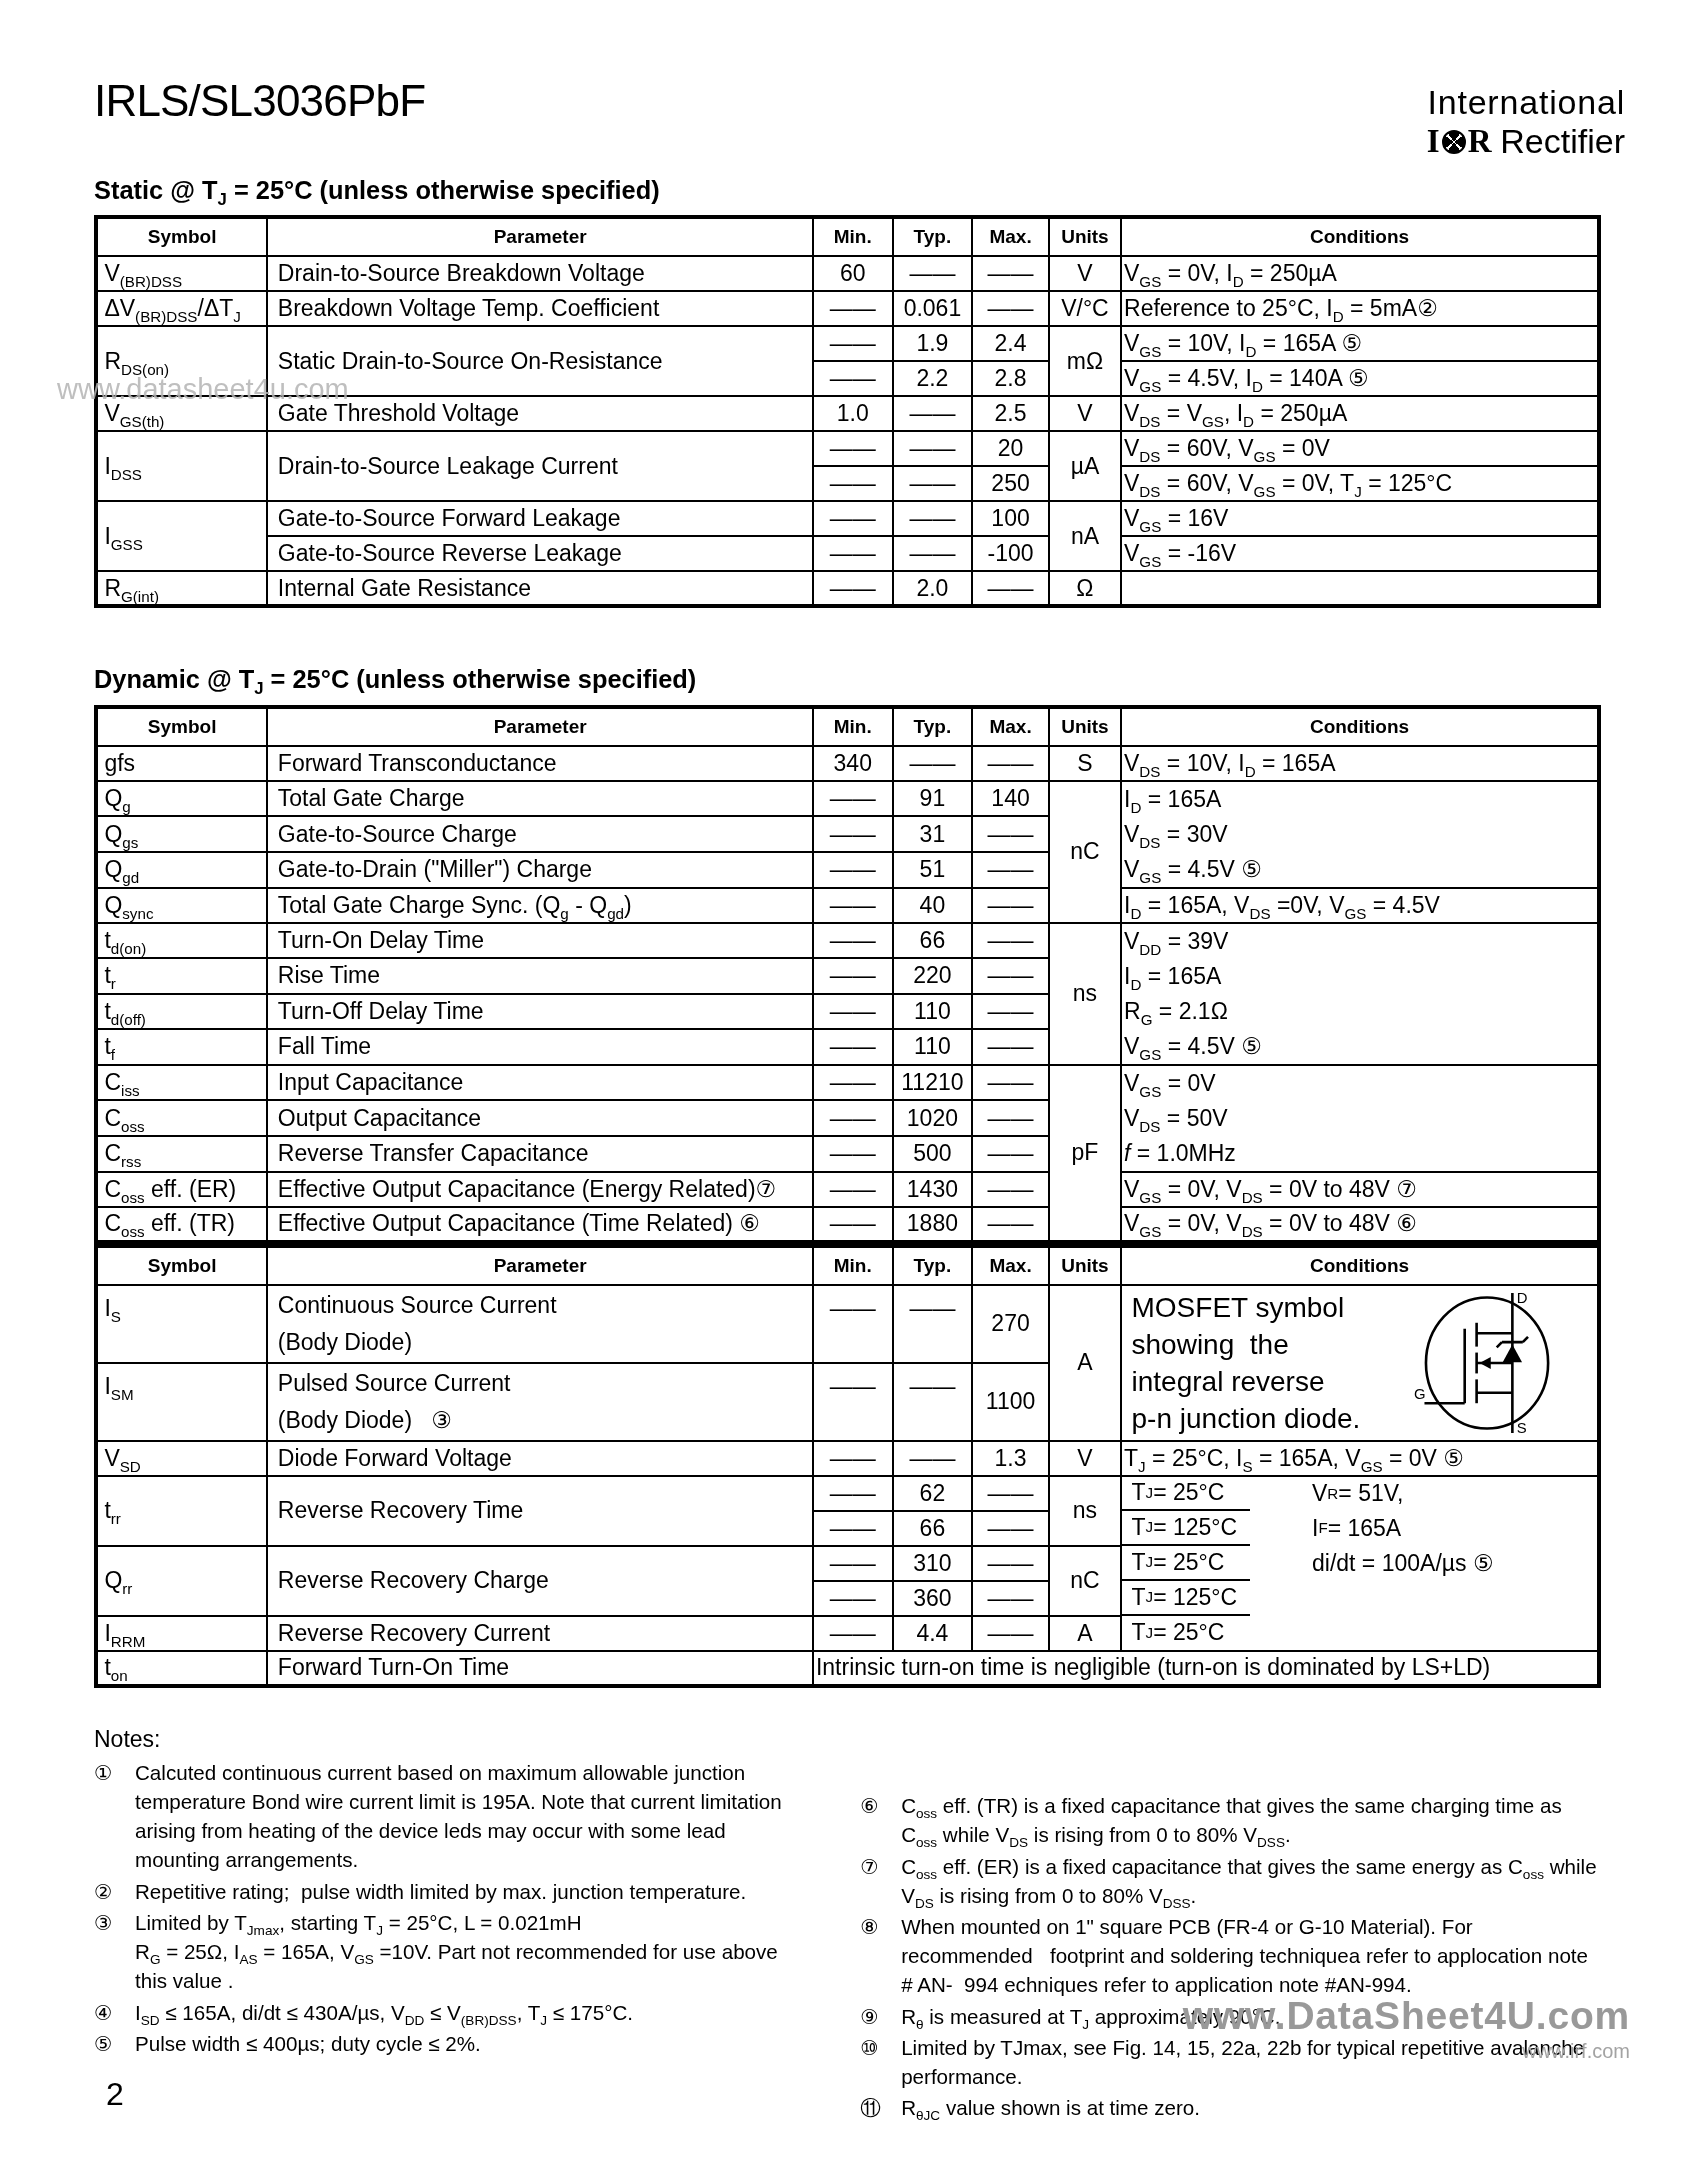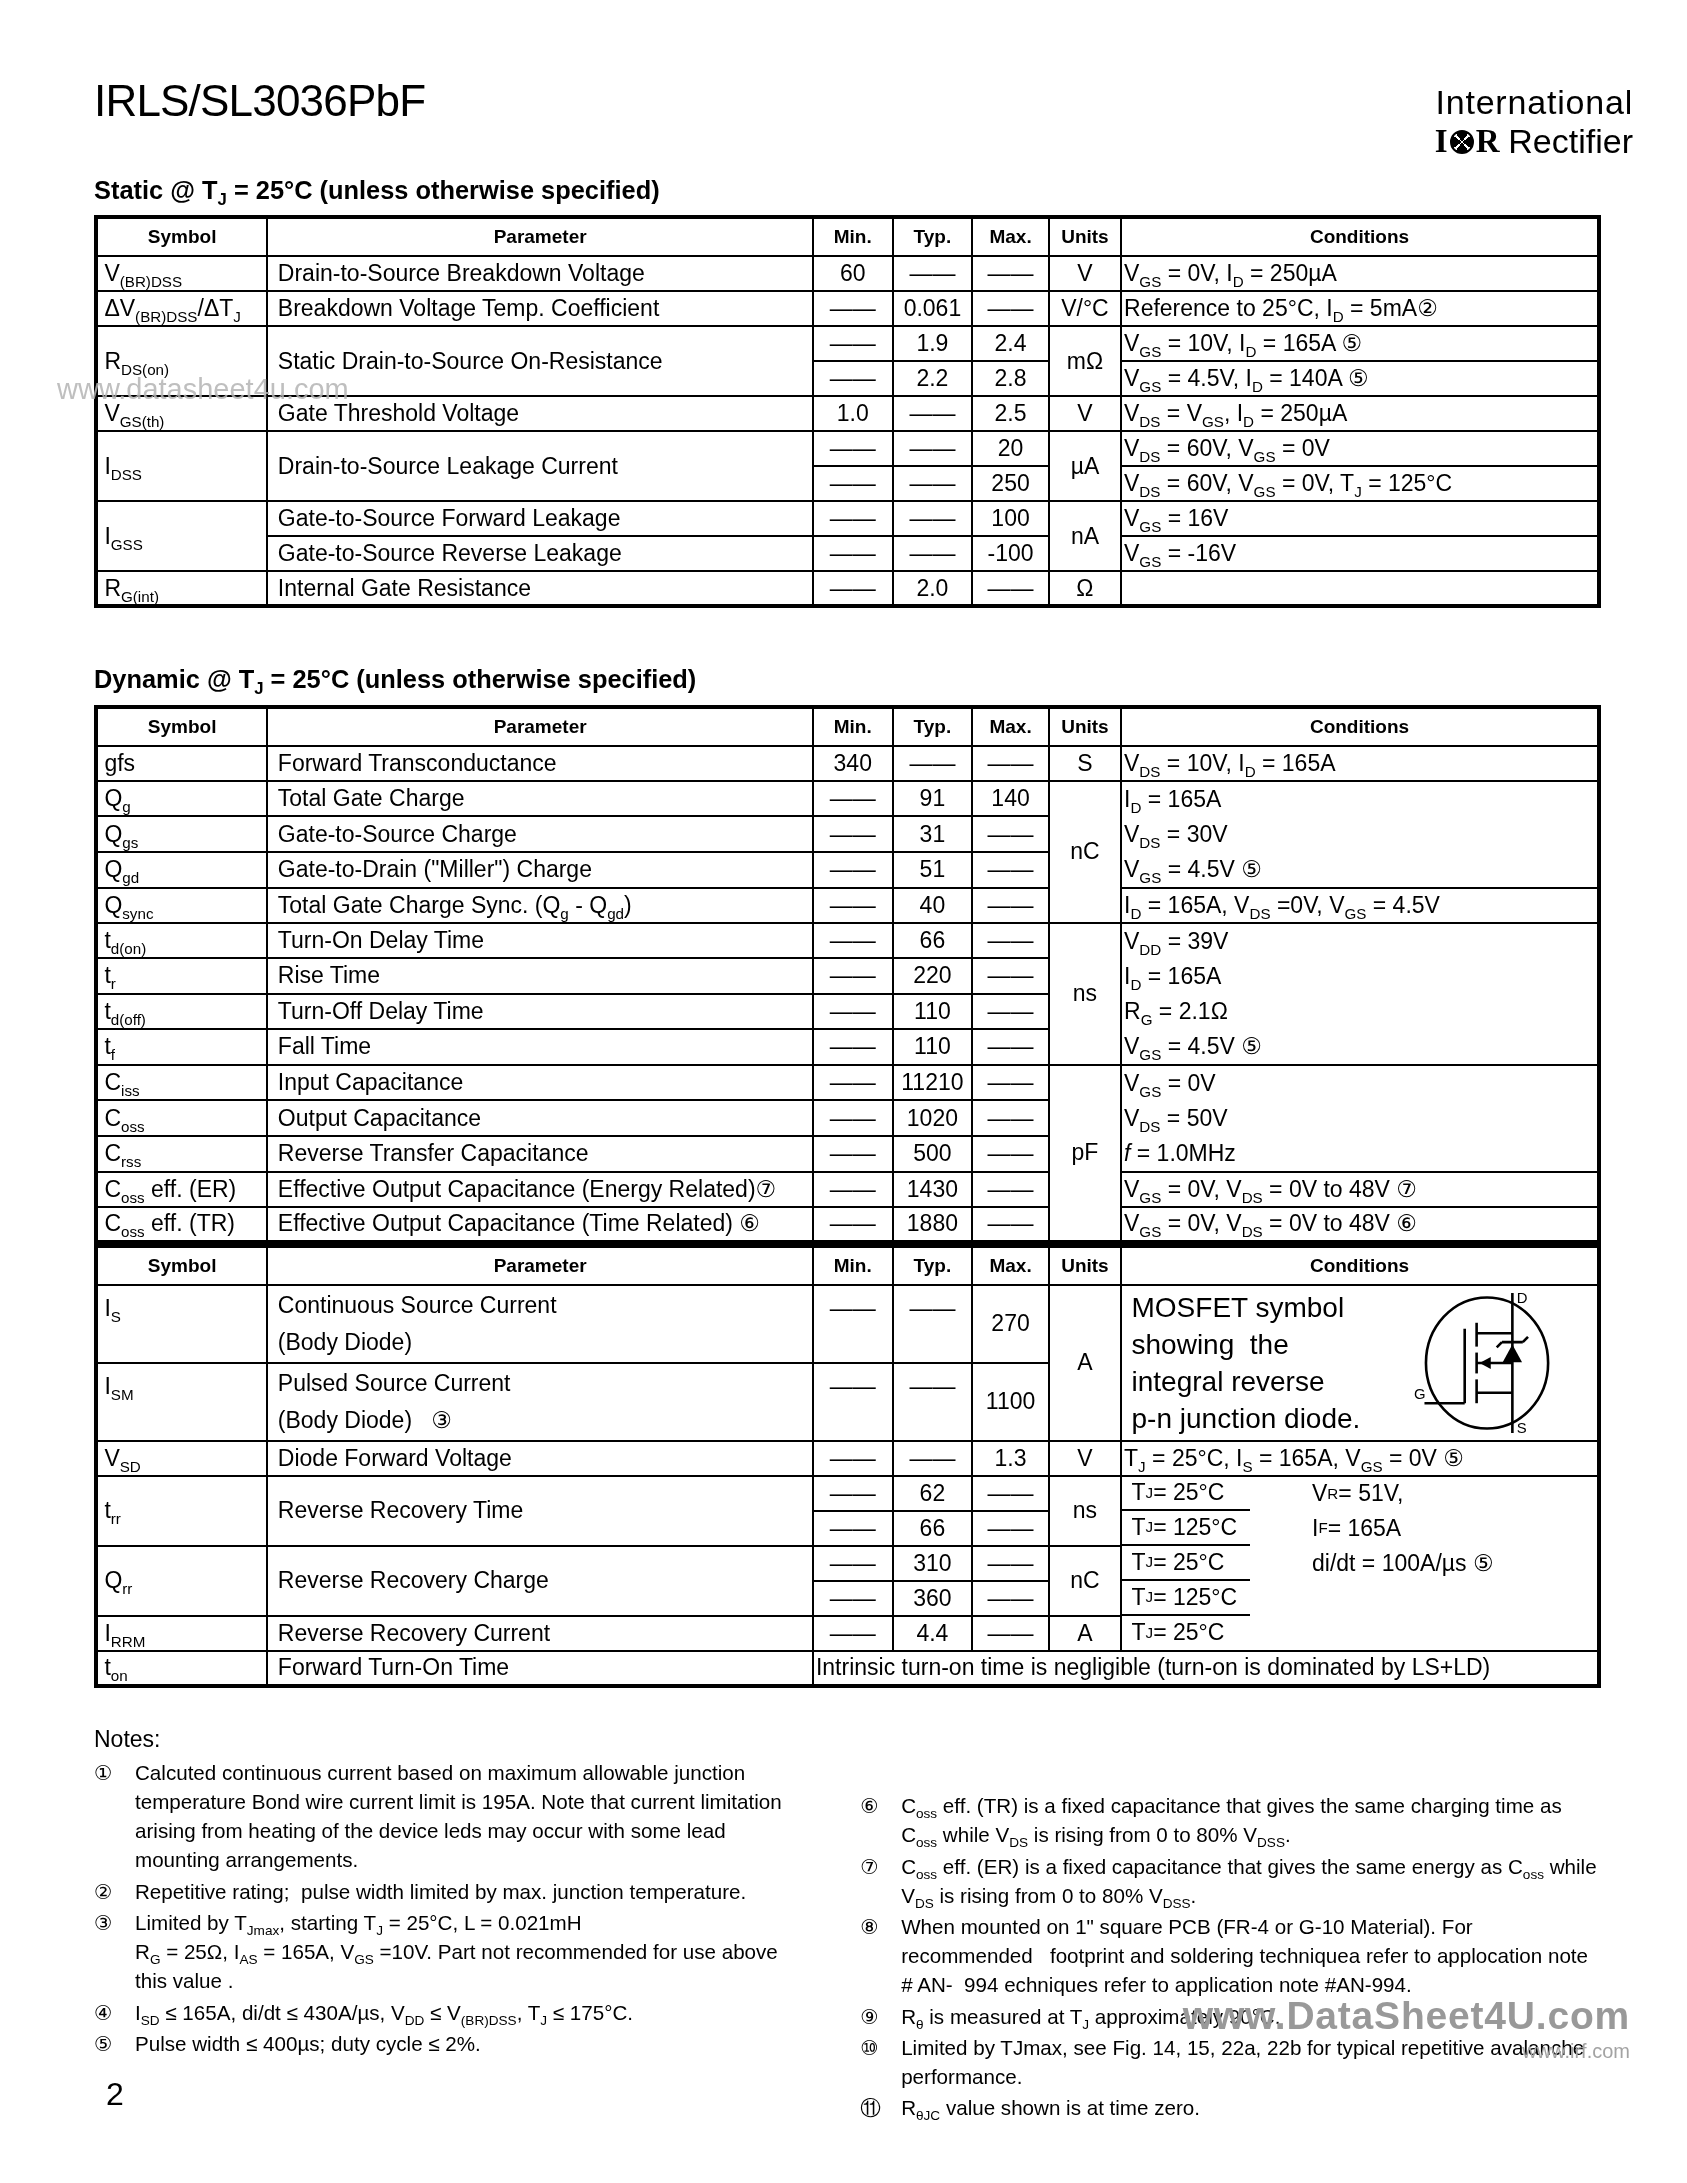--- a/index.html
+++ b/index.html
@@ -1,20 +1,20 @@
 <!DOCTYPE html>
 <html style="font-size:12.7px"><head>
 <meta charset="utf-8">
 <title>Datasheet</title>
 <style>
   html,body{margin:0;padding:0;background:#e8e8e8;}
   body{font-family:"Liberation Sans","DejaVu Sans",sans-serif;color:#000;}
   .page{position:relative;width:1687px;height:2183px;background:#fff;overflow:hidden;}
   .part-number{position:absolute;top:76px;left:94px;font-size:44px;font-weight:500;letter-spacing:-0.8px;margin:0;}
-  .logo{position:absolute;top:83px;right:54px;text-align:right;}
+  .logo{position:absolute;top:83px;right:62px;text-align:right;}
   .logo-top{font-size:34px;font-weight:400;letter-spacing:0.8px;}
   .logo-bottom{display:flex;align-items:center;justify-content:flex-end;margin-top:0px;}
   .ior{font-family:"Liberation Serif","DejaVu Serif",serif;font-weight:700;font-size:33px;letter-spacing:0.8px;display:flex;align-items:center;}
   .ior-o{display:inline-block;width:24px;height:24px;border-radius:50%;margin:0 1.6px;border:2.4px solid #000;box-sizing:border-box;
     background:conic-gradient(#000 0 35deg,#fff 35deg 55deg,#000 55deg 125deg,#fff 125deg 145deg,#000 145deg 215deg,#fff 215deg 235deg,#000 235deg 305deg,#fff 305deg 325deg,#000 325deg 360deg);}
   .rect{font-size:34px;font-weight:400;margin-left:8px;}
   h2.sec{font-size:25.4px;font-weight:700;margin:0 0 10.3px 94px;}
   .sec-static{padding-top:176px;}
   .sec-dynamic{margin-top:57px !important;}
   .sec-diode{margin-top:24px !important;}

